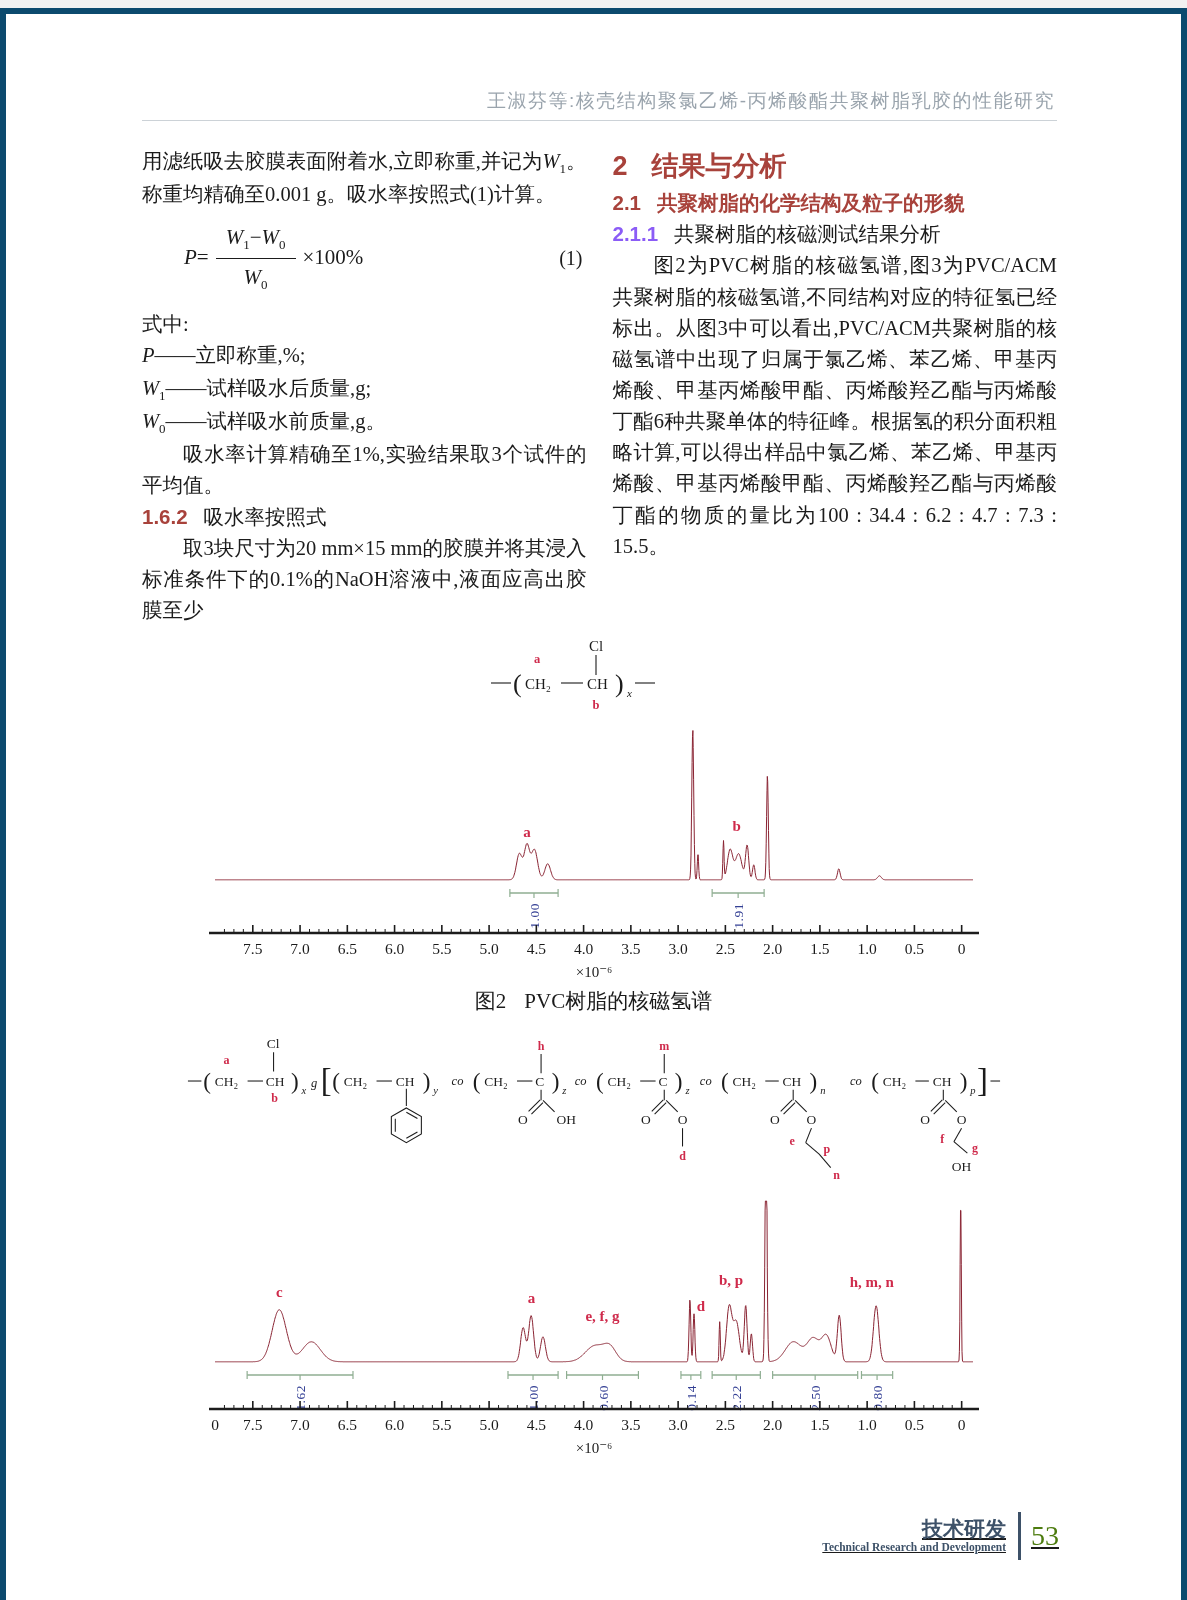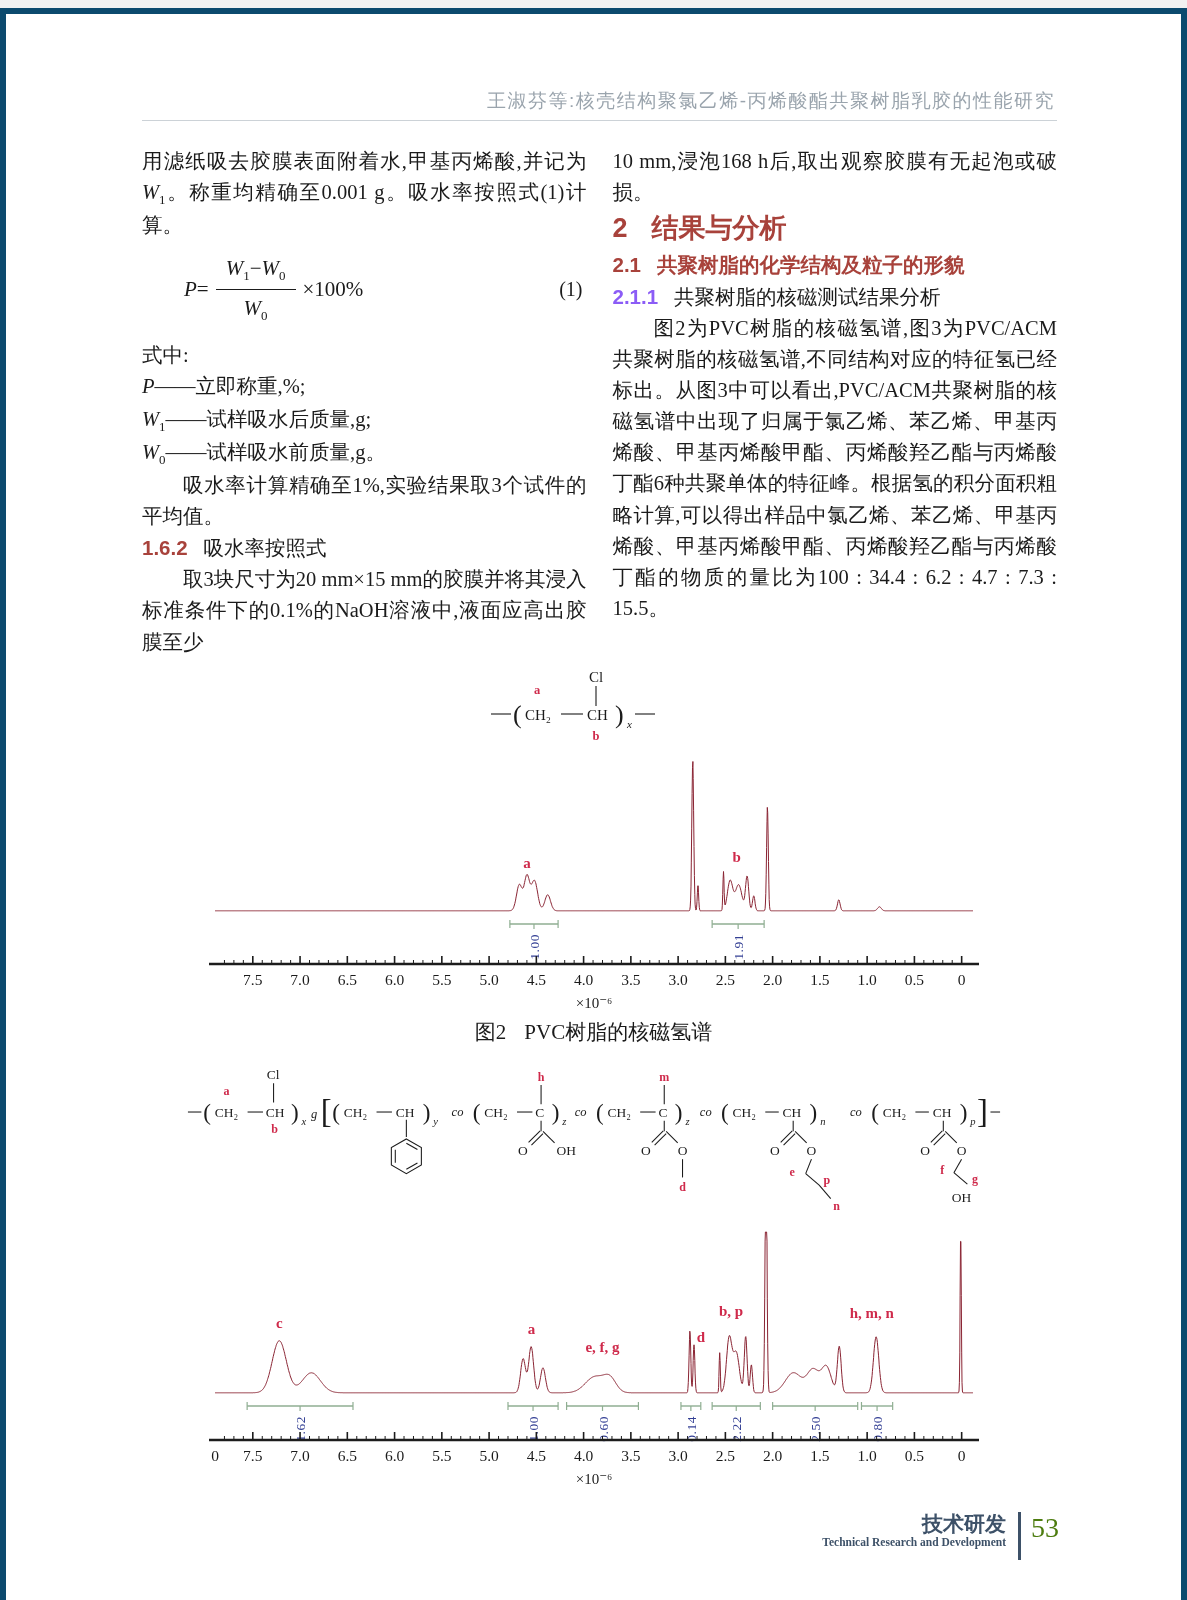--- a/index.html
+++ b/index.html
@@ -51,39 +51,39 @@
   .struct .pr2{font-size:26px;}
   .struct .br{font-size:34px;}
   .struct .lb{font-size:12.5px;font-weight:bold;fill:#cf2a4b;}
   .struct .co{font-size:13px;font-style:italic;}
   .spec{margin:0 auto;}
   .spec text{font-family:"Liberation Serif","DejaVu Serif",serif;}
   .cap-cn{font-size:21px;font-weight:normal;line-height:1.35;margin-top:2px;}
   .cap-en{font-size:20px;font-weight:bold;line-height:1.3;}
   .capt{margin-left:18px;}
   
-  .footer{position:absolute;right:122px;bottom:42px;display:flex;align-items:flex-start;}
+  .footer{position:absolute;right:122px;bottom:42px;display:flex;align-items:center;text-decoration:underline;}
   .footer-left{text-align:right;color:#3d5168;}
   .footer-cn{font-family:"Liberation Sans","DejaVu Sans",sans-serif;font-weight:bold;font-size:21px;line-height:1.1;}
   .footer-en{font-size:11.5px;font-weight:bold;line-height:1.3;}
   .footer-bar{width:3px;height:48px;background:#3d5168;margin:0 10px 0 12px;}
   .footer-page{font-size:28px;color:#4d7c0f;}
 </style>
 </head>
 <body>
 
 <div class="page">
 
   <div class="running-head">王淑芬等:核壳结构聚氯乙烯-丙烯酸酯共聚树脂乳胶的性能研究</div>
   <div class="head-rule"></div>
 
   <div class="cols">
 
     <div class="col">
-      <p><span>用滤纸吸去胶膜表面附着水,甲基丙烯酸,并记为</span><i class="var">W</i><sub class="vs">1</sub><span>。称重均精确至0.001 g。吸水率按照式(1)计算。</span></p>
+      <p><span>用滤纸吸去胶膜表面附着水,立即称重,并记为</span><i class="var">W</i><sub class="vs">1</sub><span>。称重均精确至0.001 g。吸水率按照式(1)计算。</span></p>
 
       <div class="eq-row">
         <span class="eq">
           <i class="var">P</i>
             <span>=</span>
           <span class="frac">
             <span class="fnum"><i class="var">W</i><sub class="vs">1</sub><span>−</span><i class="var">W</i><sub class="vs">0</sub></span>
             <span class="fden"><i class="var">W</i><sub class="vs">0</sub></span>
           </span>
           <span>×100%</span>
@@ -97,21 +97,20 @@
       <p class="def-line"><i class="var">W</i><sub class="vs">0</sub><span>——试样吸水前质量,g。</span></p>
 
       <p class="indent">吸水率计算精确至1%,实验结果取3个试件的平均值。</p>
 
       <p class="sec3"><span class="n">1.6.2</span><span class="t">吸水率按照式</span></p>
 
       <p class="indent">取3块尺寸为20 mm×15 mm的胶膜并将其浸入标准条件下的0.1%的NaOH溶液中,液面应高出胶膜至少</p>
     </div>
 
     <div class="col">
-      <p>10 mm,浸泡168 h后,取出观察胶膜有无起泡或破损。</p>
 
       <p class="h2"><span class="n">2</span><span>结果与分析</span></p>
 
       <p class="h21"><span class="n">2.1</span><span>共聚树脂的化学结构及粒子的形貌</span></p>
 
       <p class="h211"><span class="n">2.1.1</span><span class="t">共聚树脂的核磁测试结果分析</span></p>
 
       <p class="indent">图2为PVC树脂的核磁氢谱,图3为PVC/ACM共聚树脂的核磁氢谱,不同结构对应的特征氢已经标出。从图3中可以看出,PVC/ACM共聚树脂的核磁氢谱中出现了归属于氯乙烯、苯乙烯、甲基丙烯酸、甲基丙烯酸甲酯、丙烯酸羟乙酯与丙烯酸丁酯6种共聚单体的特征峰。根据氢的积分面积粗略计算,可以得出样品中氯乙烯、苯乙烯、甲基丙烯酸、甲基丙烯酸甲酯、丙烯酸羟乙酯与丙烯酸丁酯的物质的量比为100 : 34.4 : 6.2 : 4.7 : 7.3 : 15.5。</p>
     </div>
   </div>

